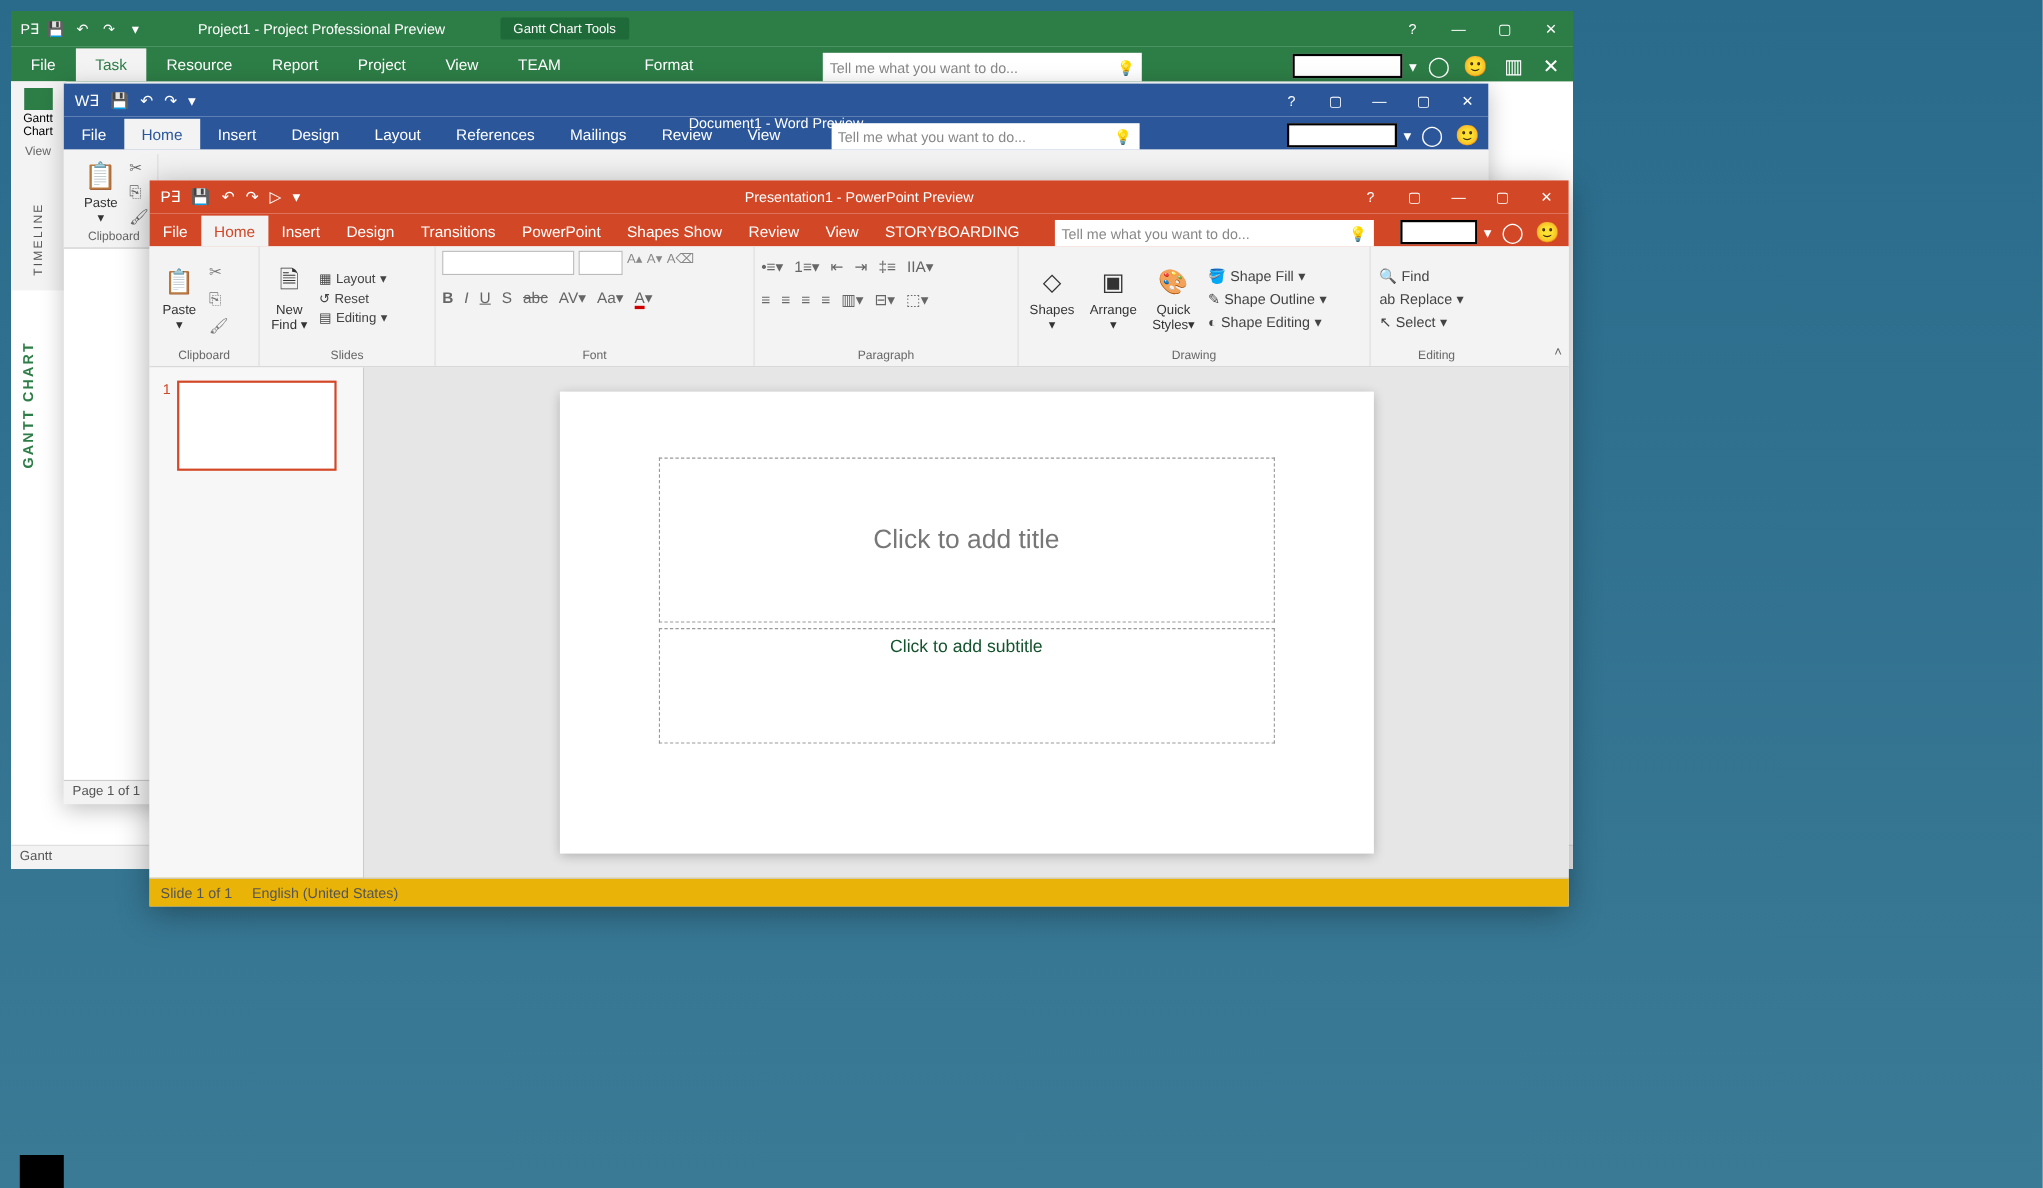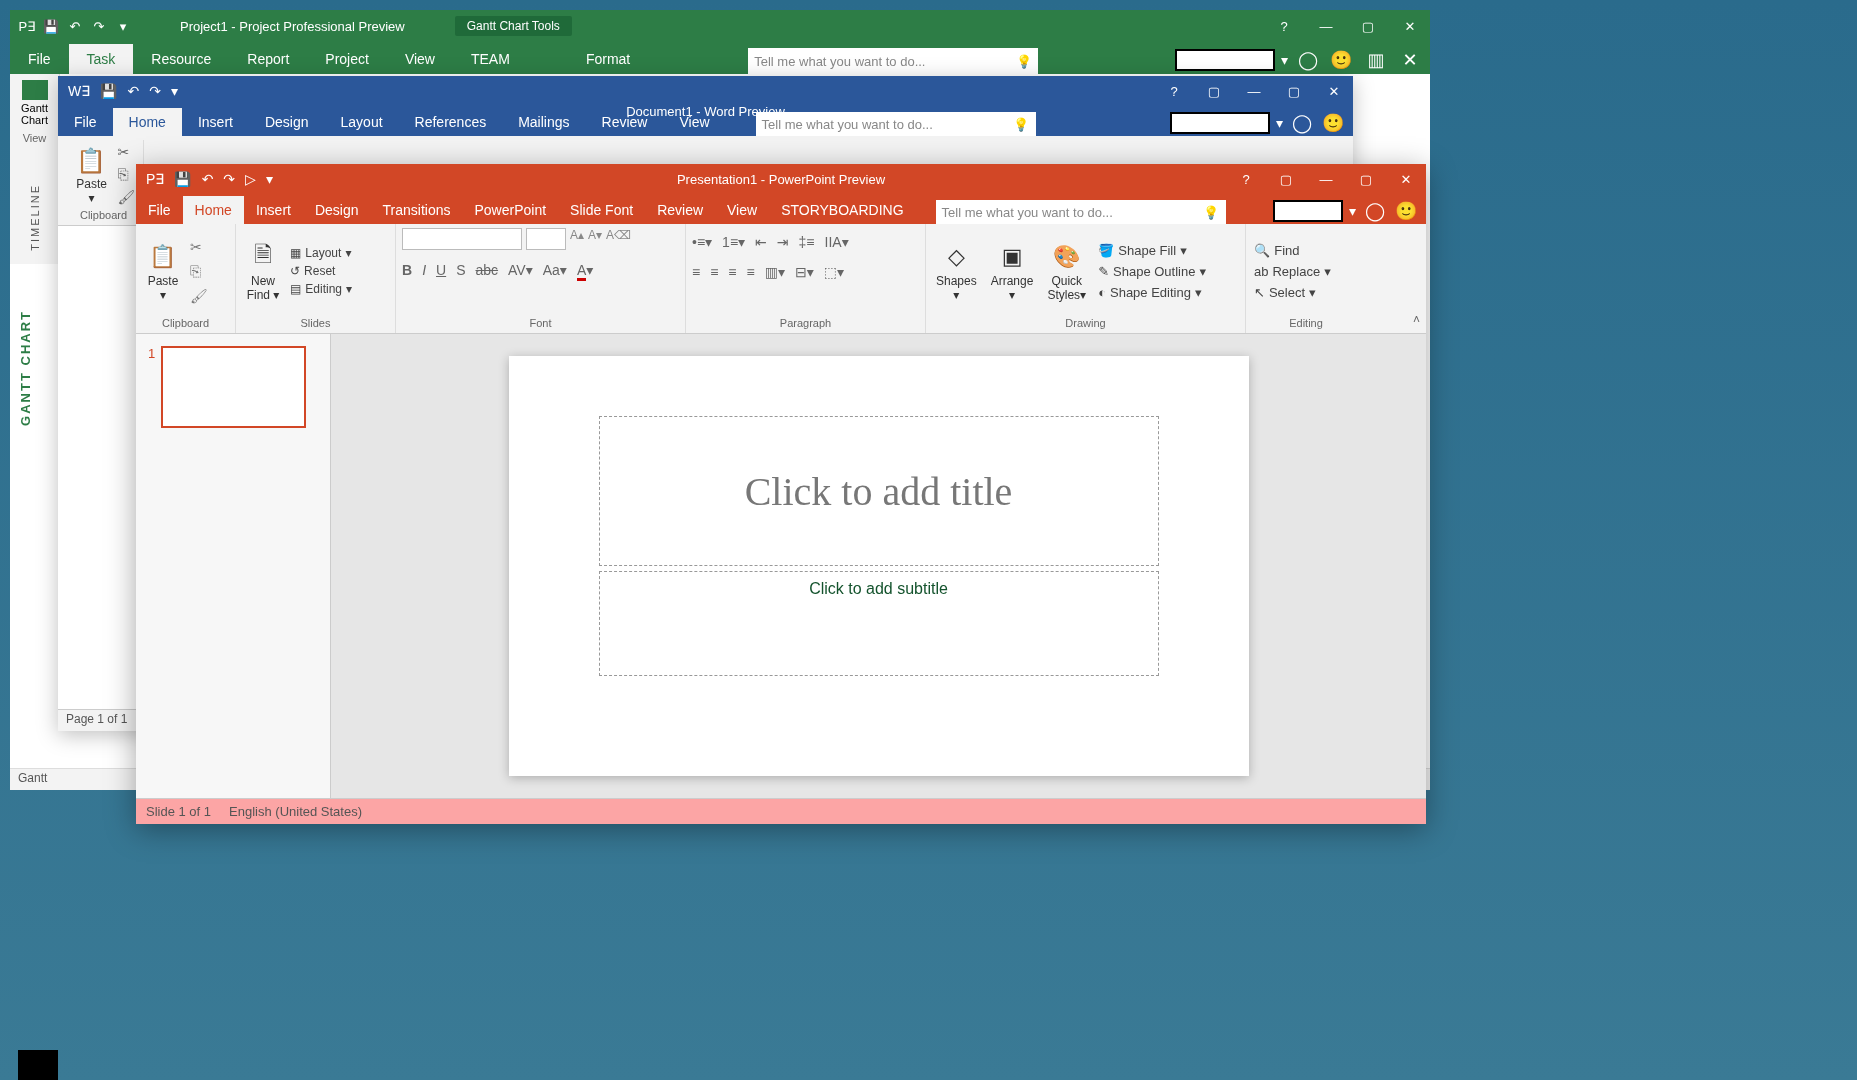--- a/index.html
+++ b/index.html
@@ -86,24 +86,24 @@
   .editing-col div { display:flex; align-items:center; gap:4px; white-space:nowrap; }
   .collapse-ribbon { position:absolute; right:6px; bottom:6px; font-size:12px; color:#666; }
 
   .pp-body { position:absolute; top:170px; left:0; right:0; bottom:26px; display:flex; background:#e6e6e6; }
   .pp-thumbs { width:195px; background:#f7f7f7; border-right:1px solid #ccc; padding:12px; }
   .thumb-row { display:flex; gap:6px; }
   .thumb-num { font-size:13px; color:#d24726; }
   .thumb { width:145px; height:82px; background:#fff; border:2px solid #d24726; }
   .pp-canvas { flex:1; display:flex; align-items:center; justify-content:center; }
   .slide { width:740px; height:420px; background:#fff; box-shadow:0 2px 10px rgba(0,0,0,0.25); position:relative; }
-  .title-ph { position:absolute; top:60px; left:90px; right:90px; height:150px; border:1px dashed #999; display:flex; align-items:center; justify-content:center; font-size:40px; color:#777;font-family:Liberation Serif, serif; }
+  .title-ph { position:absolute; top:60px; left:90px; right:90px; height:150px; border:1px dashed #999; display:flex; align-items:center; justify-content:center; font-size:24px; color:#777; }
   .subtitle-ph { position:absolute; top:215px; left:90px; right:90px; height:105px; border:1px dashed #999; display:flex; align-items:flex-start; justify-content:center; font-size:16px; color:#14532d; padding-top:8px; }
 
-  .pp-status { position:absolute; bottom:0; left:0; right:0; height:26px; background:#fca5a5; border-top:1px solid #ccc; display:flex; align-items:center; font-size:13px; color:#555; padding:0 10px; gap:18px; }
+  .pp-status { position:absolute; bottom:0; left:0; right:0; height:26px; background:#eab308; border-top:1px solid #ccc; display:flex; align-items:center; font-size:13px; color:#555; padding:0 10px; gap:18px; }
   .pp-status .right { margin-left:auto; display:flex; align-items:center; gap:14px; }
   .zoom-slider { width:110px; height:4px; background:#bbb; position:relative; }
   .zoom-slider::after { content:""; position:absolute; left:40%; top:-4px; width:12px; height:12px; background:#888; border-radius:2px; }
   .view-btns span { display:inline-block; width:24px; text-align:center; border:1px solid transparent; }
   .view-btns span.active { background:#ddd; }
 
   .taskbar-stub { position:absolute; left:18px; bottom:0; width:40px; height:30px; background:#000; }
 </style>
 </head>
 <body>
@@ -257,21 +257,21 @@
     </div>
   </div>
 
   <div class="pp-tabs">
     <div class="tab">File</div>
     <div class="tab active">Home</div>
     <div class="tab">Insert</div>
     <div class="tab">Design</div>
     <div class="tab">Transitions</div>
     <div class="tab">PowerPoint</div>
-    <div class="tab">Slide Font</div>
+    <div class="tab">Shapes Show</div>
     <div class="tab">Review</div>
     <div class="tab">View</div>
     <div class="tab">STORYBOARDING</div>
     <div class="pp-tellme">
       <span>Tell me what you want to do...</span>
       <span class="bulb">💡</span>
     </div>
     <div class="pp-right-icons">
       <div class="user-box"></div>
       <span style="color:#fff">▾</span>

